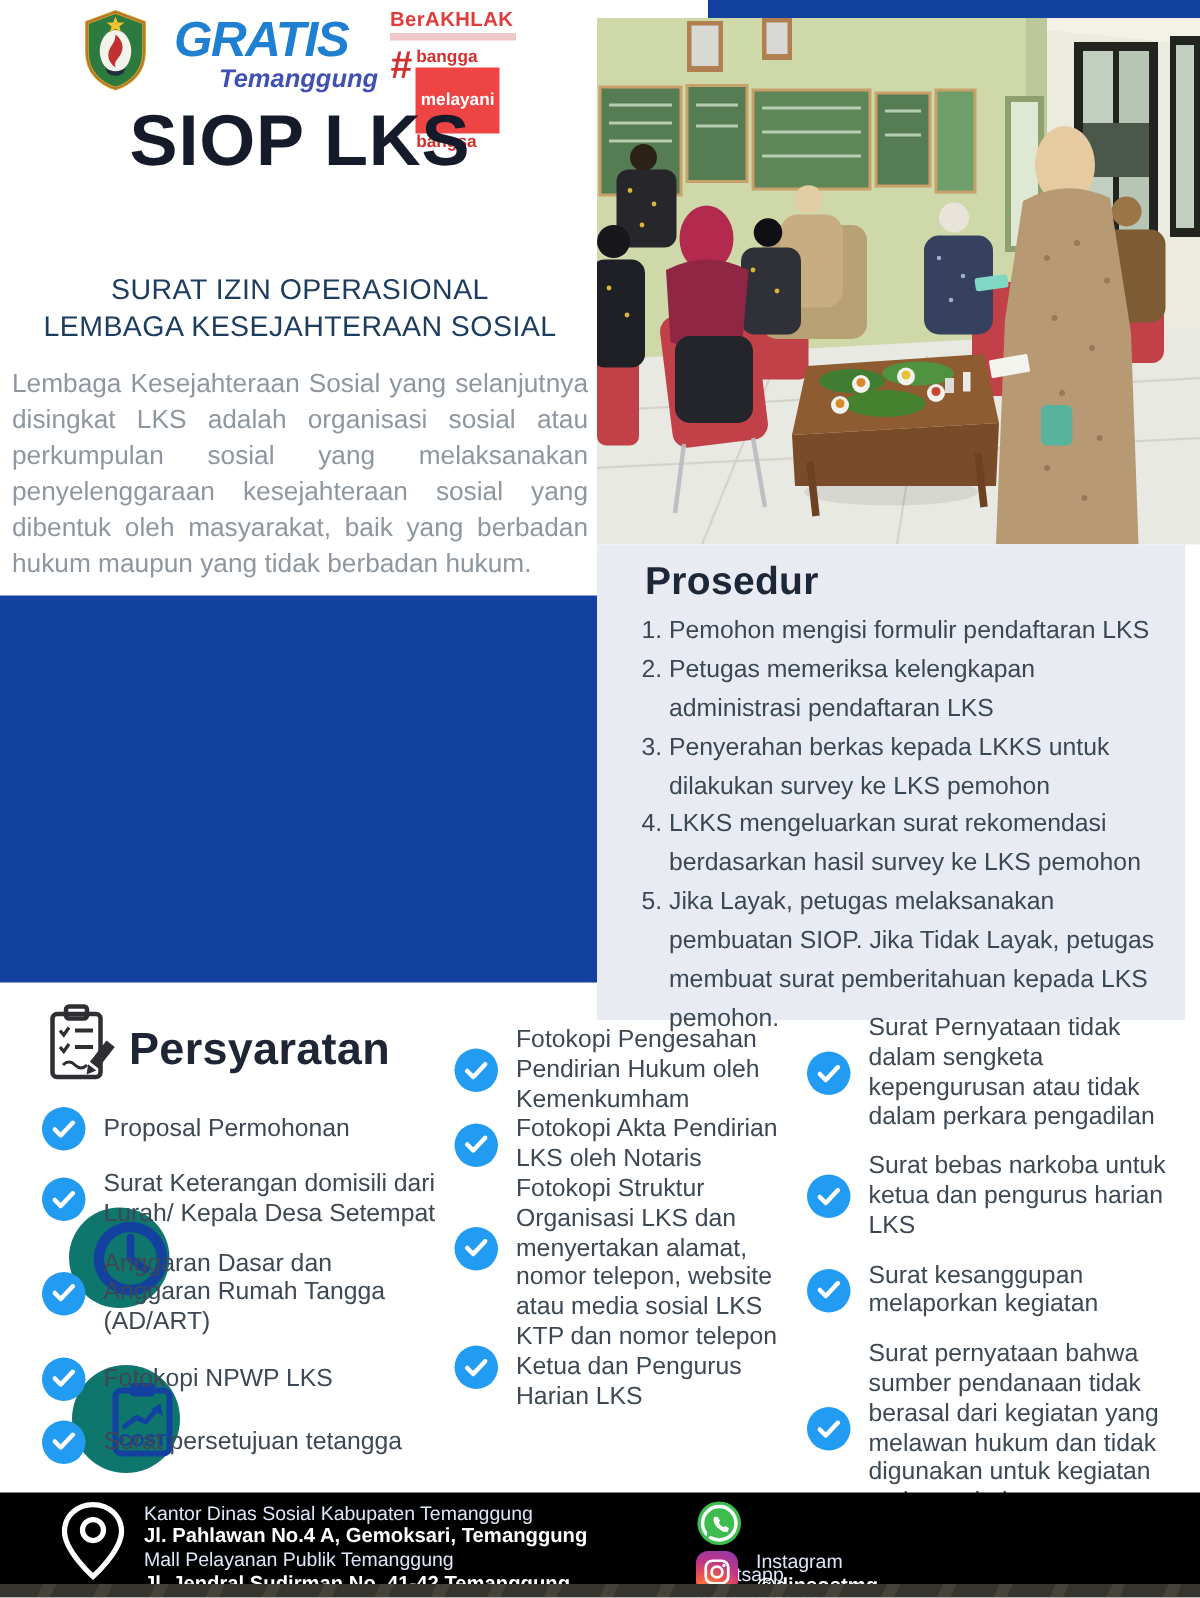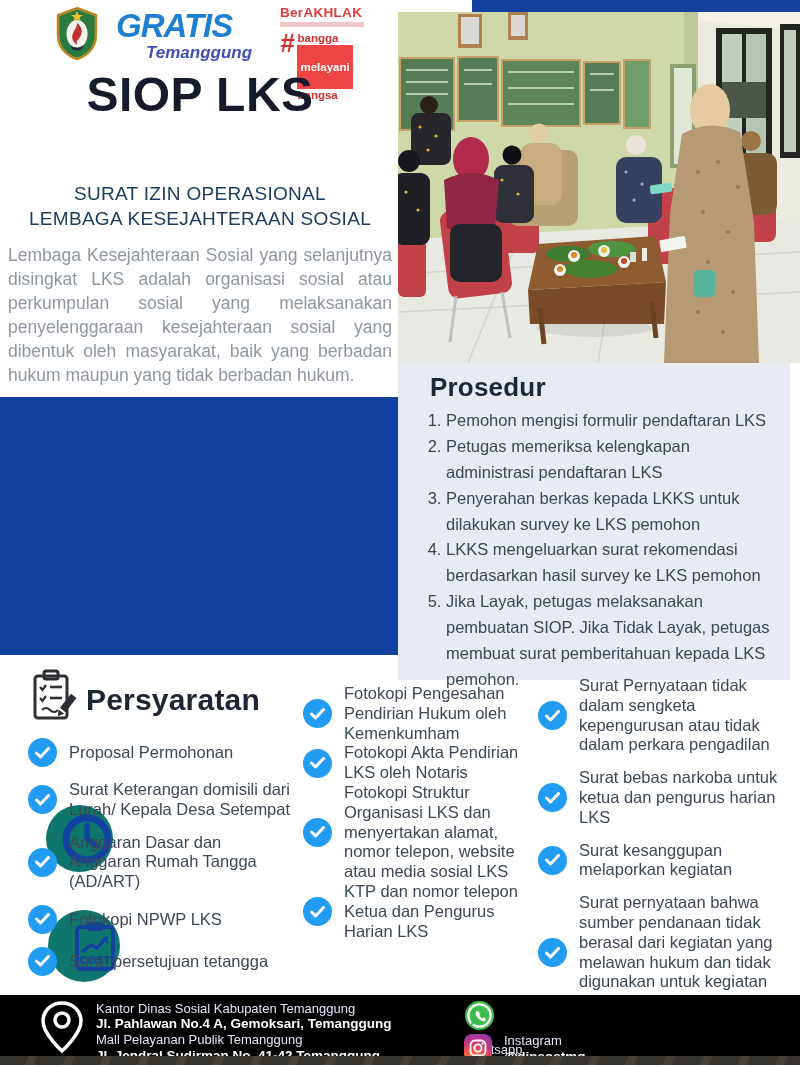--- a/index.html
+++ b/index.html
@@ -10,21 +10,21 @@
   }
   
   .top-strip { position:absolute; left:472px; top:0; width:328px; height:12px; background:#1341a0; }
 
   
   .logos { position:absolute; left:50px; top:5px; width:330px; height:58px; display:flex; align-items:flex-start; }
   .crest { width:54px; height:56px; flex:none; }
   .dinsos-wrap { margin-left:12px; margin-top:4px; width:130px; }
   .dinsos-main { font-size:33px; font-weight:800; font-style:italic; color:#1f7fd0; letter-spacing:-1px; line-height:1; }
   .dinsos-sub { font-size:17px; font-weight:700; font-style:italic; color:#4050b5; margin-left:30px; margin-top:1px; }
-  .berakhlak-wrap { margin-left:34px; width:100px; }
+  .berakhlak-wrap { margin-left:14px; width:100px; }
   .berakhlak-title { font-size:13.5px; font-weight:800; color:#e23b3b; letter-spacing:.3px; }
   .berakhlak-tagline { width:84px; height:5px; background:#f0c7c7; margin:2px 0 5px; }
   .bangga-row { display:flex; align-items:flex-start; }
   .hash { font-size:26px; font-weight:900; font-style:italic; color:#d32f2f; line-height:.9; }
   .bangga-col { margin-left:3px; }
   .bangga-col .w { font-size:11.5px; font-weight:800; color:#d32f2f; line-height:1.1; }
   .bangga-col .w.inv { color:#fff; background:#ef4444; padding:16px 3px; display:inline-block; }
 
   
   .title { position:absolute; left:0; top:68px; width:400px; text-align:center;

